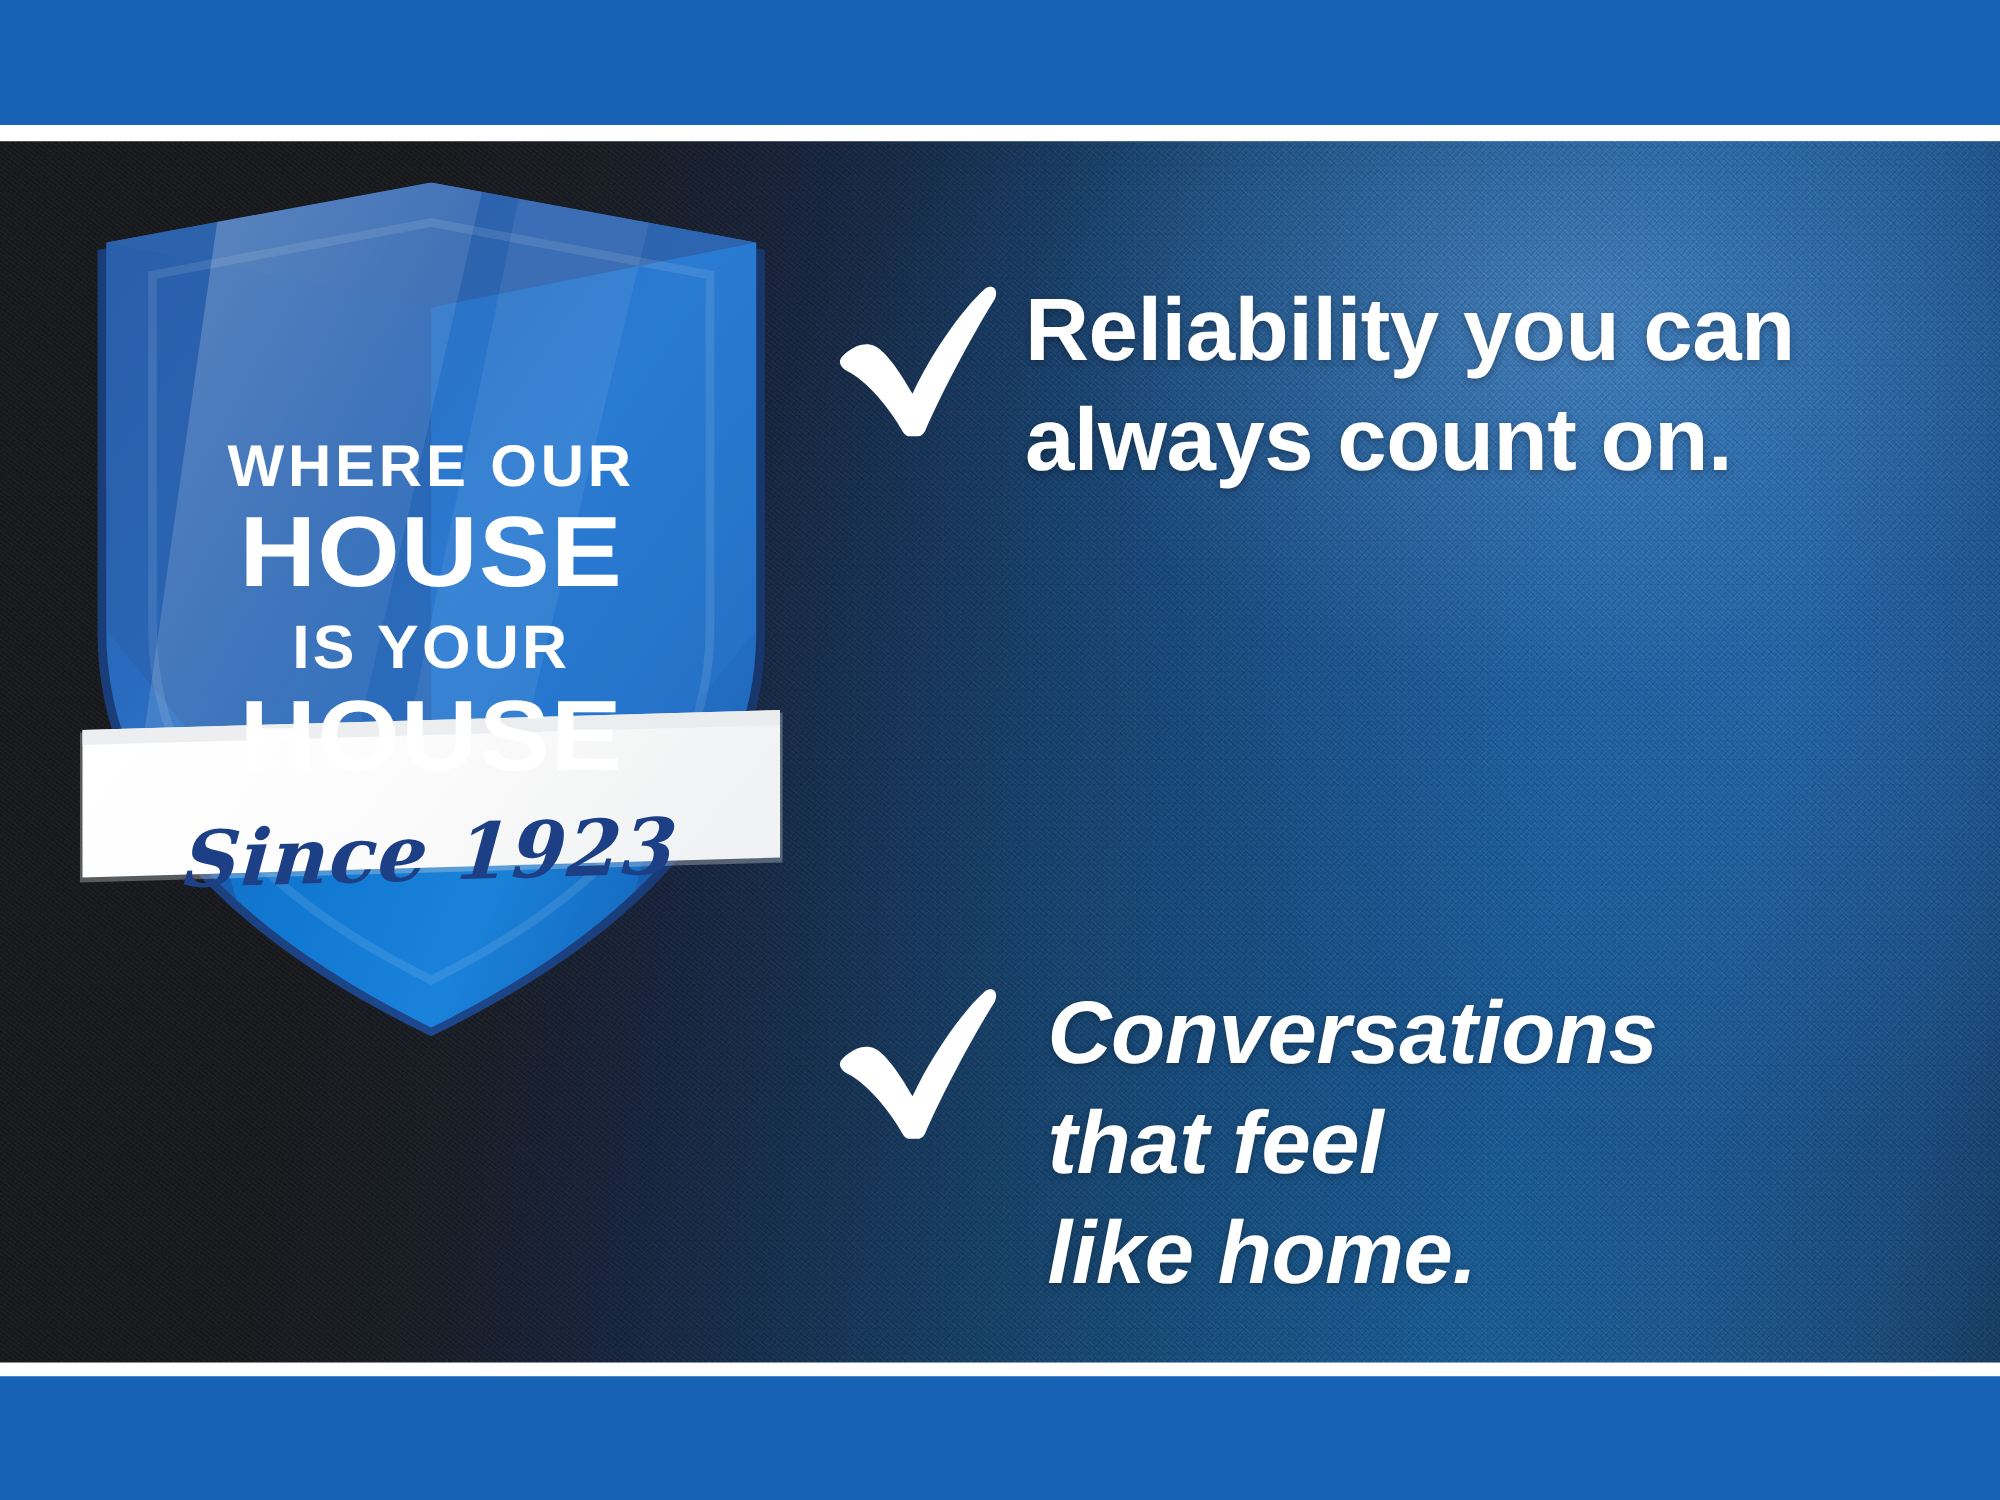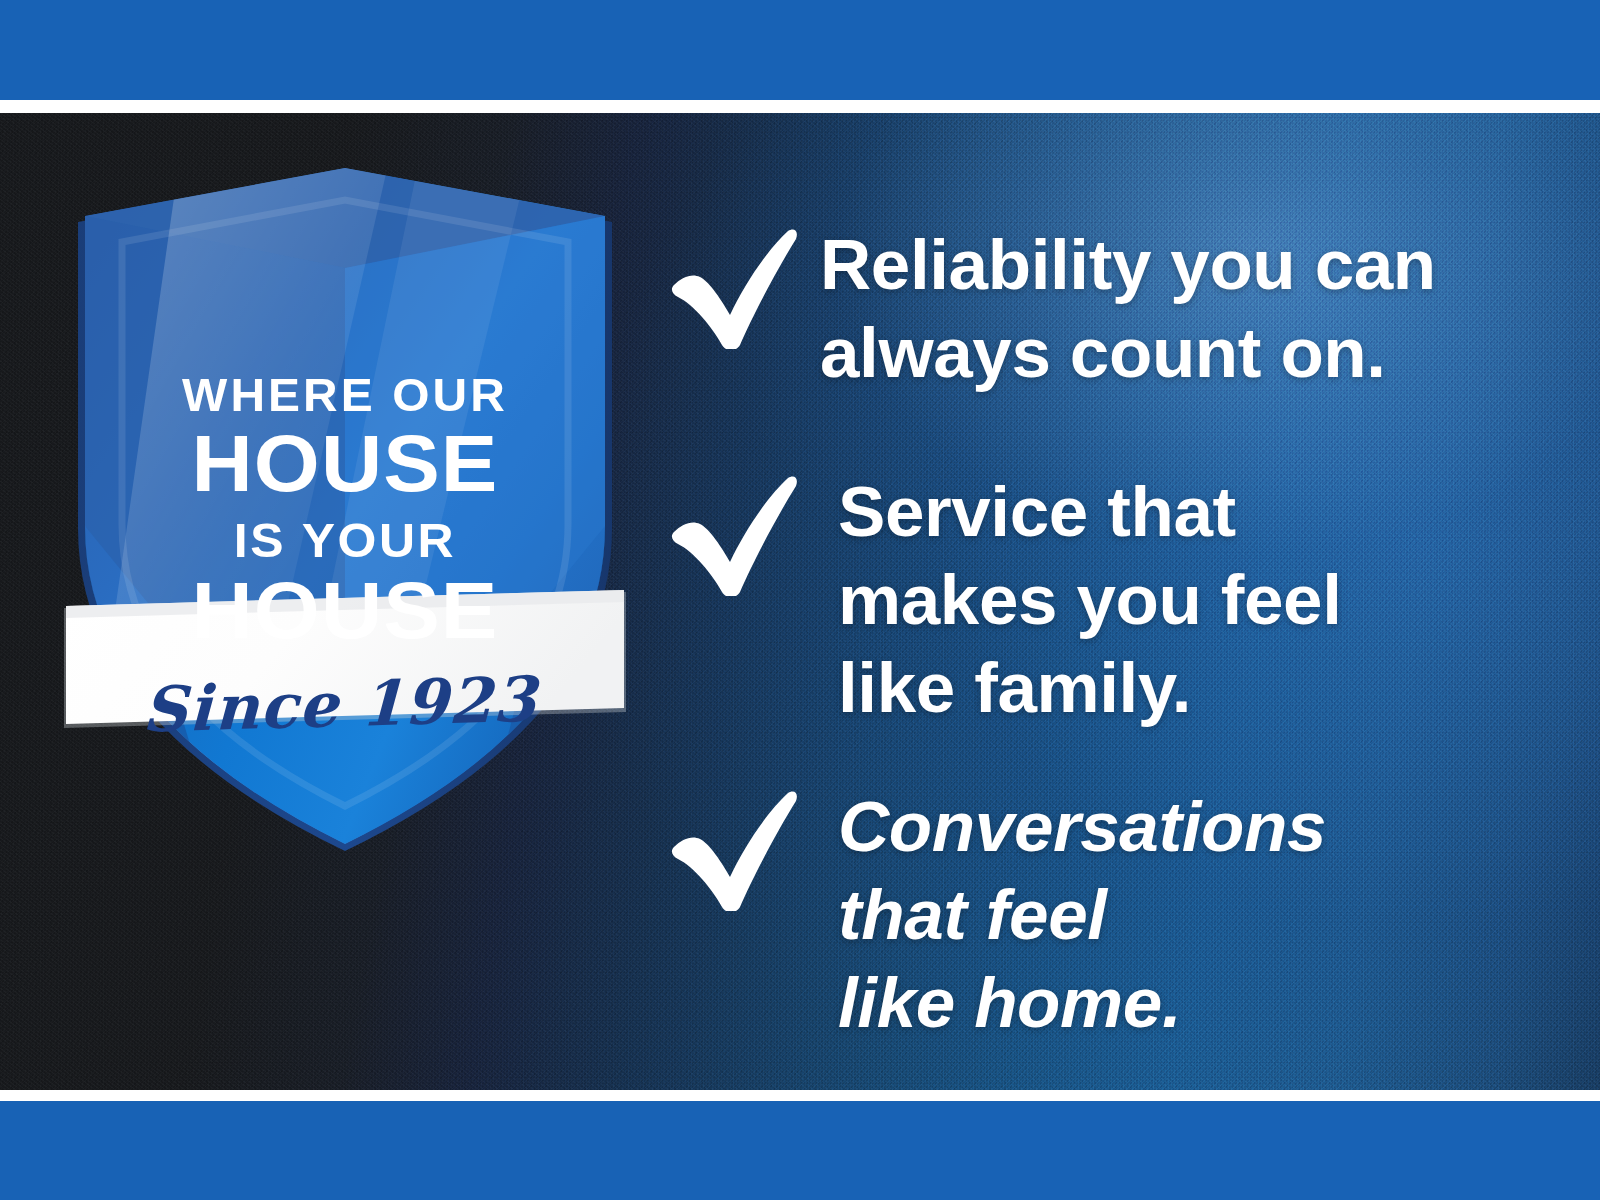--- a/index.html
+++ b/index.html
@@ -85,21 +85,21 @@
     opacity: 0.28;
     background-image:
       repeating-linear-gradient(37deg, rgba(255,255,255,0.10) 0 1px, rgba(0,0,0,0) 1px 3px),
       repeating-linear-gradient(-53deg, rgba(0,0,0,0.14) 0 1px, rgba(0,0,0,0) 1px 4px);
   }
 
   
   #badge {
     position: absolute;
     left: 60px;
-    top: 156px;
+    top: 134px;
     width: 570px;
     height: 700px;
   }
   #badge svg { display: block; width: 570px; height: 700px; overflow: visible; }
 
   .lockup {
     position: absolute;
     left: 0;
     top: 0;
     width: 570px;
@@ -276,30 +276,20 @@
     <div class="benefit" id="benefit-0">
       <div class="check-wrap">
         <svg width="132" height="122" viewBox="0 0 132 122" xmlns="http://www.w3.org/2000/svg">
           <path d="M6,58 C14,50 24,46 32,50 C42,55 54,74 62,88 C76,58 100,22 120,4 C126,0 131,4 128,12 C108,44 84,90 72,118 C68,125 58,125 54,118 C44,100 26,78 10,70 C4,67 2,62 6,58 Z" fill="#ffffff"></path>
         </svg>
       </div>
       <div class="benefit-text">Reliability you can
 always count on.</div>
     </div>
 
-    <div class="benefit" id="benefit-1">
-      <div class="check-wrap">
-        <svg width="132" height="122" viewBox="0 0 132 122" xmlns="http://www.w3.org/2000/svg">
-          <path d="M6,58 C14,50 24,46 32,50 C42,55 54,74 62,88 C76,58 100,22 120,4 C126,0 131,4 128,12 C108,44 84,90 72,118 C68,125 58,125 54,118 C44,100 26,78 10,70 C4,67 2,62 6,58 Z" fill="#ffffff"></path>
-        </svg>
-      </div>
-      <div class="benefit-text">Service that
-makes you feel
-like family.</div>
-    </div>
 
     <div class="benefit" id="benefit-2">
       <div class="check-wrap">
         <svg width="132" height="122" viewBox="0 0 132 122" xmlns="http://www.w3.org/2000/svg">
           <path d="M6,58 C14,50 24,46 32,50 C42,55 54,74 62,88 C76,58 100,22 120,4 C126,0 131,4 128,12 C108,44 84,90 72,118 C68,125 58,125 54,118 C44,100 26,78 10,70 C4,67 2,62 6,58 Z" fill="#ffffff"></path>
         </svg>
       </div>
       <div class="benefit-text">Conversations
 that feel
 like home.</div>

